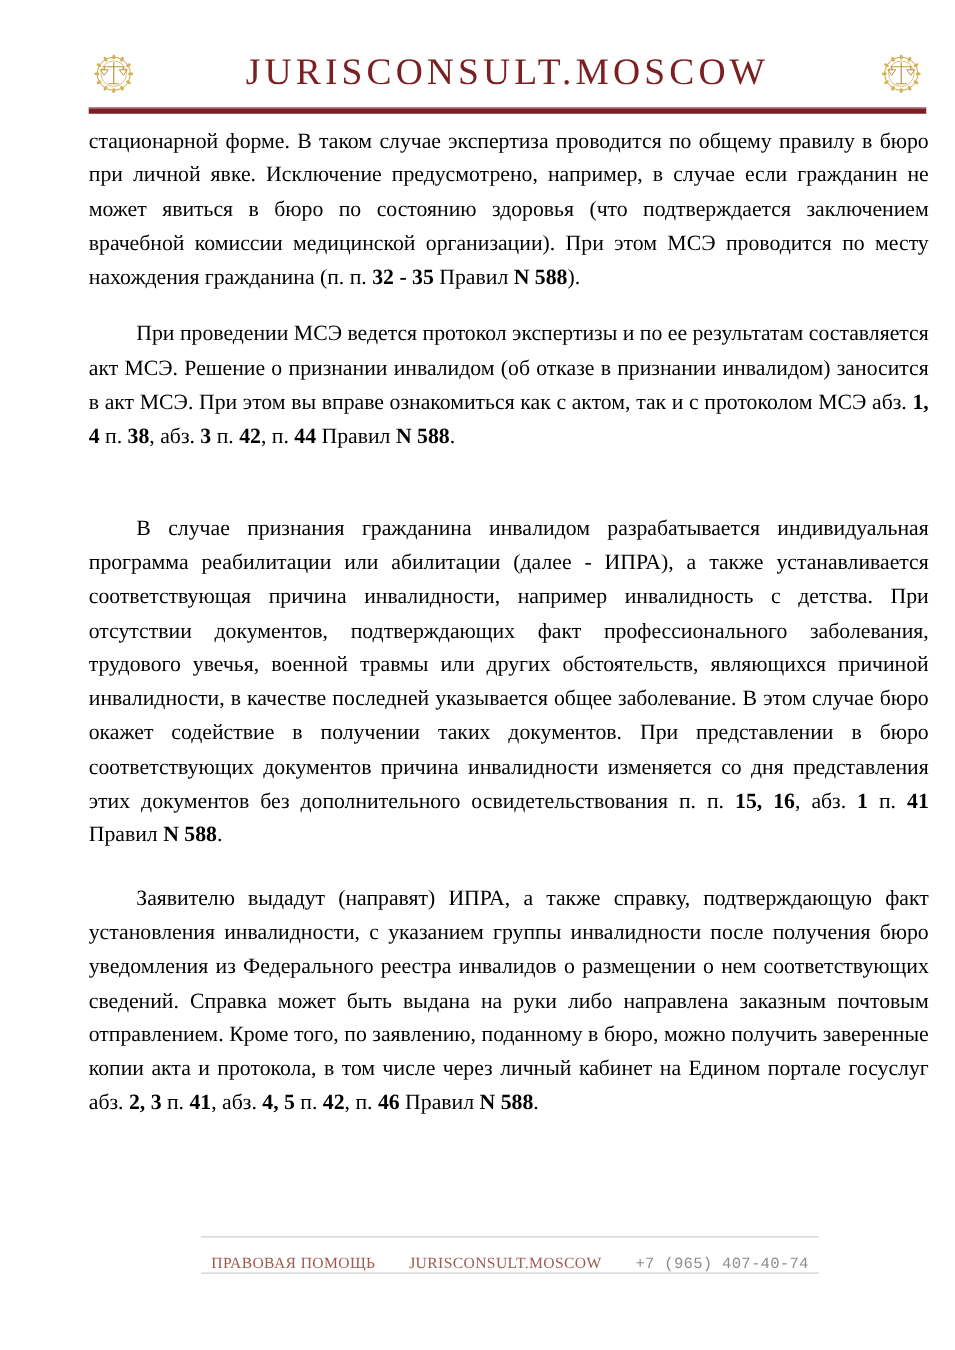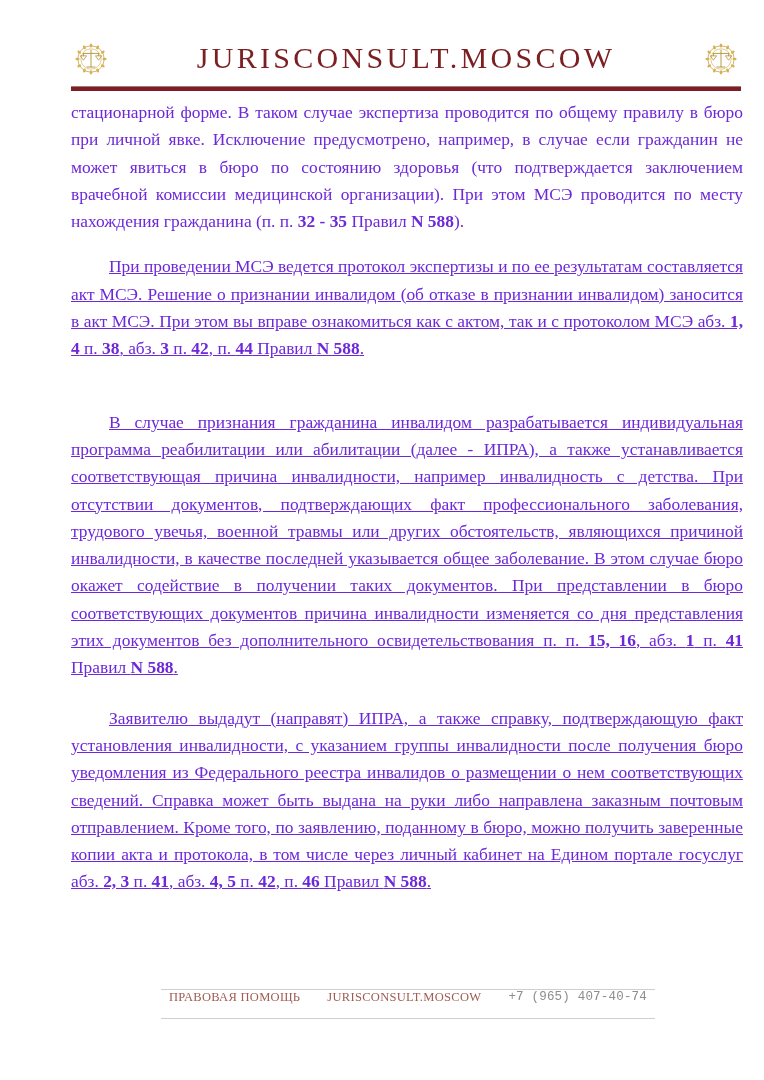--- a/index.html
+++ b/index.html
@@ -64,51 +64,50 @@
 
   
   .content {
     position: absolute;
     left: 47px;
     top: 99px;
     width: 672px;
   }
   p.para {
     margin: 0;
-    color: #6d28d9;
+    color: #000000;
     font-size: 17.4px;
     line-height: 27.3px;
     text-align: justify;
     text-justify: inter-word;
     font-family: "Liberation Serif", "DejaVu Serif", serif;
   }
   p.para.indent {
     text-indent: 38px;
-    text-decoration: underline;
   }
   p.gap-sm { margin-top: 18px; }
   p.gap-lg { margin-top: 46px; }
   p.gap-md { margin-top: 23px; }
   .b { font-weight: bold; }
 
   
   .footer {
     position: absolute;
     left: 137px;
     top: 989px;
     width: 494px;
   }
   .footer-rule {
     height: 1px;
     background: #cfcfcf;
     width: 100%;
   }
   .footer-row {
     display: flex;
-    align-items: flex-start;
+    align-items: flex-end;
     height: 28px;
     padding: 0 8px;
     box-sizing: border-box;
   }
   .footer-item {
     font-family: "Liberation Serif", "DejaVu Serif", serif;
     font-size: 12.5px;
     color: #9e5b52;
     letter-spacing: 0.3px;
     white-space: nowrap;

